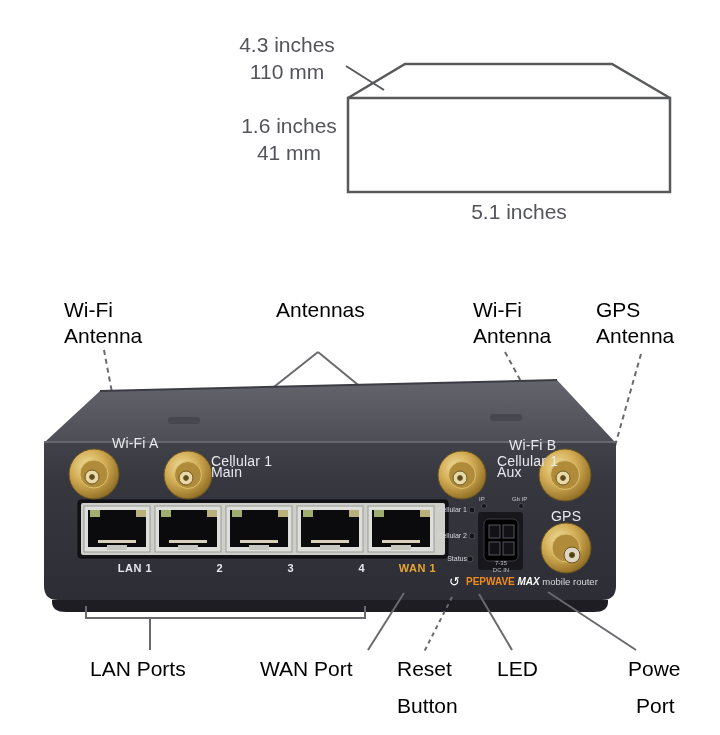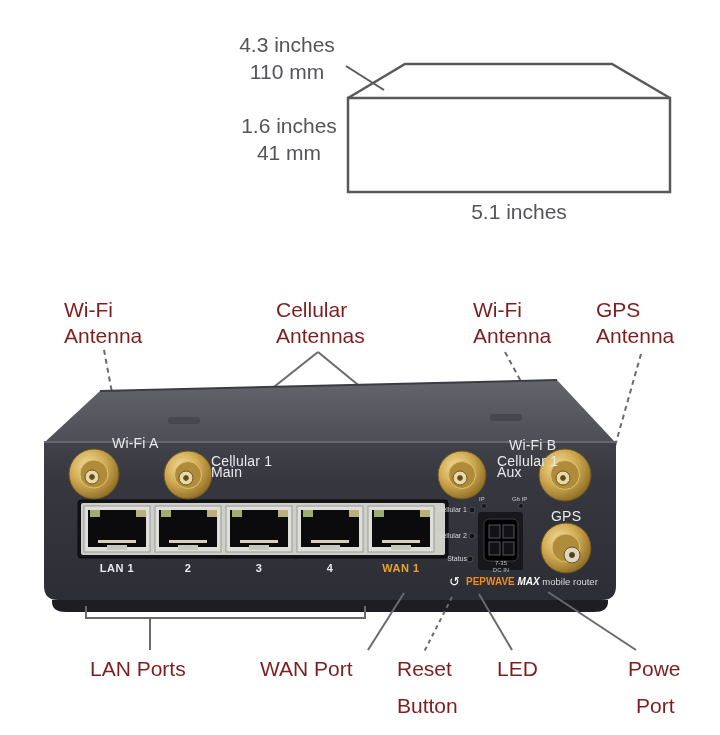--- a/index.html
+++ b/index.html
@@ -1,26 +1,26 @@
 <!DOCTYPE html>
 <html><head>
 <meta charset="utf-8">
 <style>
   html,body{margin:0;padding:0;background:#ffffff;}
   #stage{position:relative;width:680px;height:735px;background:#ffffff;overflow:hidden;
          font-family:"Liberation Sans",sans-serif;}
-  .lbl{position:absolute;color:#7f1d1d;font-size:21px;line-height:26px;white-space:nowrap;}
+  .lbl{position:absolute;color:#000000;font-size:21px;line-height:26px;white-space:nowrap;}
   .dimcol{position:absolute;width:118px;text-align:center;color:#54555a;font-size:21px;line-height:27px;}
   .devlbl{position:absolute;color:#e9e9ee;font-size:14px;line-height:11px;white-space:nowrap;
           letter-spacing:.2px;}
   .ledcol{position:absolute;left:433px;width:34px;text-align:right;color:#d6d6db;font-size:7px;
           line-height:8px;}
   .tiny{position:absolute;color:#c9c9cf;font-size:6px;line-height:7px;white-space:nowrap;}
   .pwrtxt{position:absolute;left:486px;width:30px;text-align:center;color:#bfbfc6;font-size:6px;line-height:7px;}
-  .portlbl{position:absolute;top:562px;width:70px;text-align:center;color:#e7e7ec;
+  .portlbl{position:absolute;top:562px;width:70px;text-align:right;color:#e7e7ec;
            font-size:11px;font-weight:bold;letter-spacing:.5px;}
   .portlbl.accent{color:#e8a42f;}
   .brand{position:absolute;left:466px;top:576px;font-size:10px;white-space:nowrap;}
   .brand .pep{color:#f08c1e;font-weight:bold;}
   .brand .max{color:#ffffff;font-weight:bold;font-style:italic;}
   .brand .suf{color:#d8d8dc;font-size:9.5px;}
   .reseticon{position:absolute;left:449px;top:574px;color:#ffffff;font-size:13px;}
   svg{position:absolute;left:0;top:0;}
 </style>
 </head>
@@ -187,21 +187,20 @@
   </div>
   <div class="dimcol" style="left:460px;top:198px">
     <div>5.1 inches</div>
   </div>
 
   <div class="lbl" style="left:64px;top:297px">
     <div>Wi-Fi</div>
     <div>Antenna</div>
   </div>
   <div class="lbl" style="left:276px;top:297px">
-    <div>Cellular</div>
     <div>Antennas</div>
   </div>
   <div class="lbl" style="left:473px;top:297px">
     <div>Wi-Fi</div>
     <div>Antenna</div>
   </div>
   <div class="lbl" style="left:596px;top:297px">
     <div>GPS</div>
     <div>Antenna</div>
   </div>

